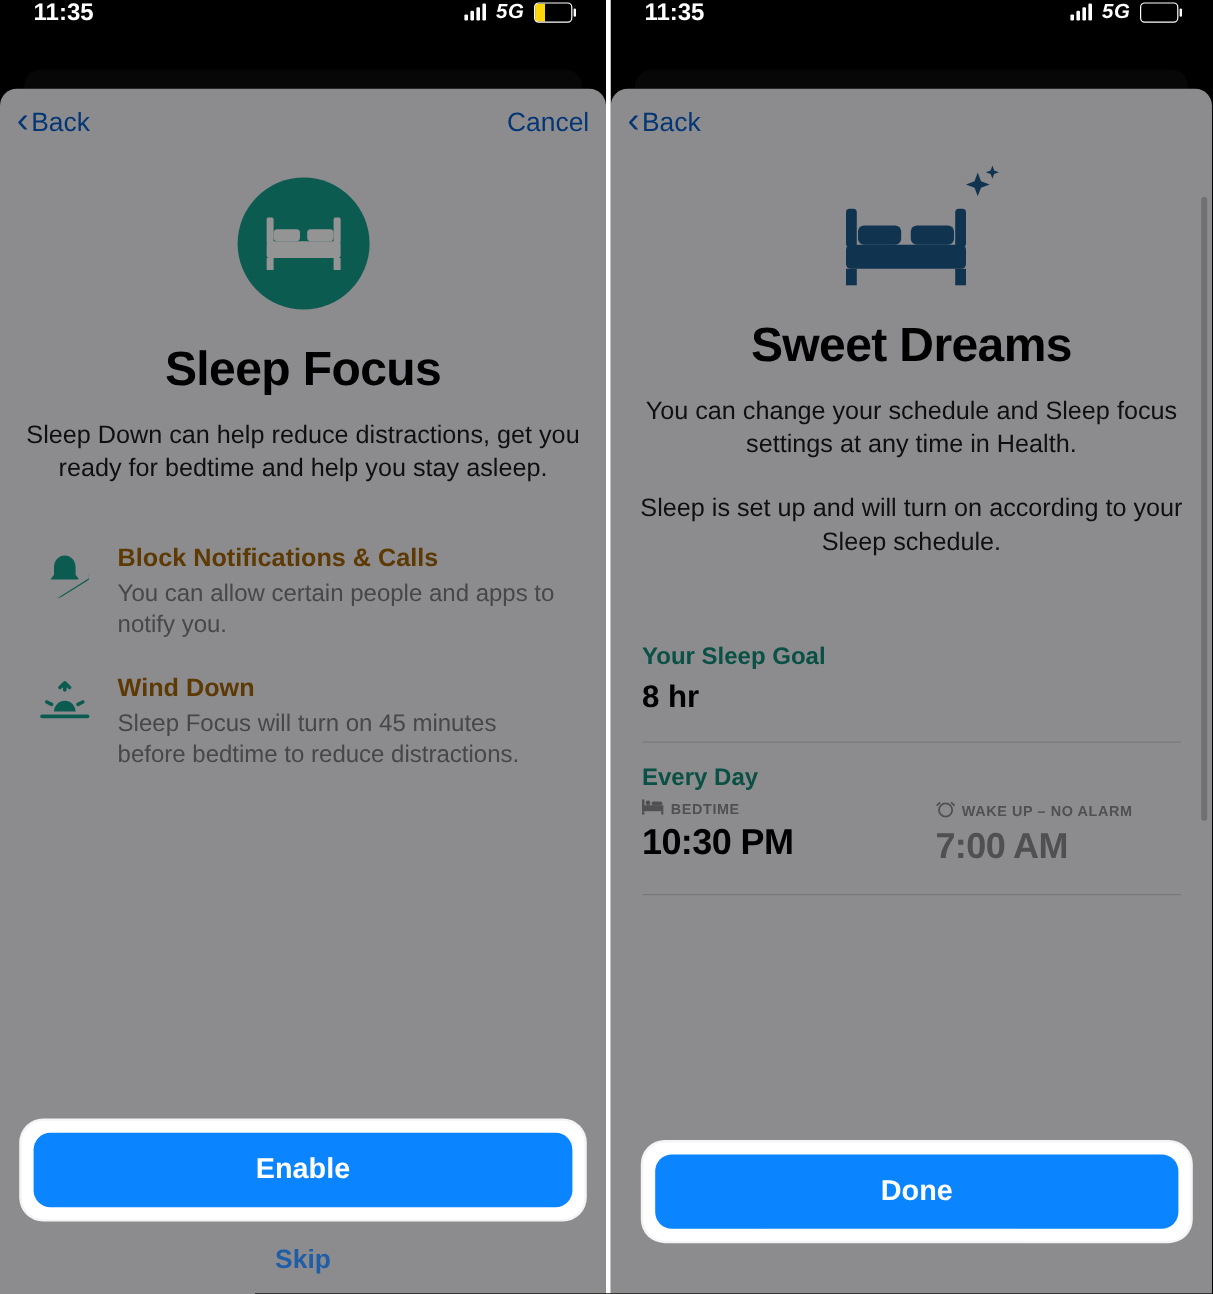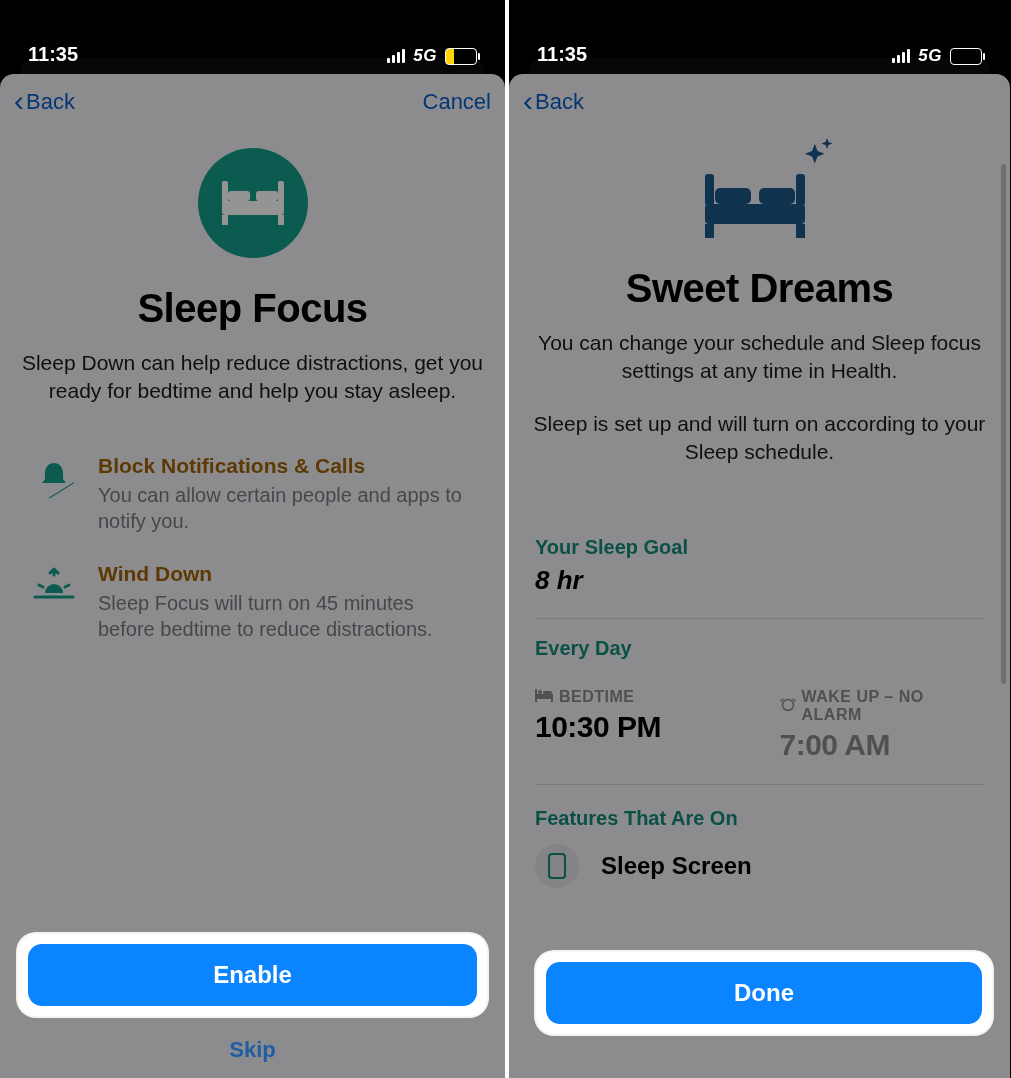--- a/index.html
+++ b/index.html
@@ -3,21 +3,21 @@
 <meta charset="utf-8">
 <style>
   * { box-sizing: border-box; margin: 0; padding: 0; }
   html, body { width: 1011px; height: 1078px; background: #000; font-family: -apple-system, "Helvetica Neue", Helvetica, Arial, sans-serif; overflow: hidden; }
 
   .stage { display: flex; flex-direction: row; width: 1011px; height: 1078px; }
   .phone { position: relative; width: 505px; height: 1078px; background: #000; }
   .phone + .phone { border-left: 4px solid #fff; }
 
   
-  .status-bar { position: absolute; top: 0; left: 0; right: 0; height: 54px; display: flex; align-items: flex-end; justify-content: space-between; padding: 0 28px; color: #fff; font-size: 20px; font-weight: 600; z-index: 5; margin-top: 12px; }
+  .status-bar { position: absolute; top: 0; left: 0; right: 0; height: 54px; display: flex; align-items: flex-start; justify-content: space-between; padding: 0 28px; color: #fff; font-size: 20px; font-weight: 600; z-index: 5; }
   .status-right { display: flex; align-items: center; gap: 8px; font-size: 17px; font-weight: 600; }
   .signal { display: inline-flex; align-items: flex-end; gap: 2px; height: 14px; }
   .signal span { width: 3px; background: #fff; border-radius: 1px; }
   .signal span:nth-child(1){height:5px;} .signal span:nth-child(2){height:8px;} .signal span:nth-child(3){height:11px;} .signal span:nth-child(4){height:14px;}
   .net-label { font-size: 17px; font-weight: 600; letter-spacing: 0.5px; font-style: italic; }
   .battery { display: inline-flex; align-items: center; justify-content: center; width: 32px; height: 17px; border: 1.5px solid #fff; border-radius: 4px; font-size: 11px; font-weight: 700; color: #000; background: linear-gradient(to right, #ffd60a 0%, #ffd60a 26%, #000 26%); position: relative; }
   .battery::after { content: ""; position: absolute; right: -4px; width: 2px; height: 7px; background: #fff; border-radius: 1px; }
   .phone.p2 .battery { background: #000; color: #fff; border-color: #fff; }
 
   
@@ -46,25 +46,25 @@
   .primary-wrap { background: #fff; border-radius: 18px; padding: 10px; box-shadow: 0 0 0 2px rgba(255,255,255,0.9); }
   .primary-btn { width: 100%; height: 62px; border-radius: 14px; border: none; background: #0a84ff; color: #fff; font-size: 24px; font-weight: 600; }
   .secondary-btn { width: 100%; height: 56px; border: none; background: transparent; color: #1f5da6; font-size: 22px; font-weight: 600; margin-top: 6px; }
 
   
   .hero-icon-bed { color: #1d5b8b; display: flex; align-items: flex-end; justify-content: center; position: relative; width: 140px; height: 90px; }
   .sparkle { position: absolute; right: -4px; top: -12px; color: #1d5b8b; }
 
   .summary { margin-top: 70px; padding: 0 26px; }
   .sec-label { color: #128a77; font-size: 20px; font-weight: 600; margin-bottom: 6px; }
-  .sec-value { font-size: 26px; font-weight: 700; color: #000; font-style: italic; }
+  .sec-value { font-size: 26px; font-weight: 700; color: #000; }
   .divider { border: none; border-top: 1px solid #d0d0d5; margin: 22px 0 18px; }
   .sched-row { display: flex; gap: 40px; }
   .sched-col { flex: 1; }
-  .sched-head { display: flex; align-items: center; gap: 6px; color: #8a8a8f; font-size: 16px; font-weight: 600; letter-spacing: 0.5px; margin-bottom: 4px; margin-top: 22px; }
+  .sched-head { display: flex; align-items: center; gap: 6px; color: #8a8a8f; font-size: 12px; font-weight: 600; letter-spacing: 0.5px; margin-bottom: 4px; }
   .sched-time { font-size: 30px; font-weight: 700; color: #000; letter-spacing: -0.5px; }
   .sched-time.dim { color: #8a8a8f; }
   .feat-on { margin-top: 22px; }
   .feat-item { display: flex; align-items: center; gap: 22px; margin-top: 14px; }
   .feat-item .circ { width: 44px; height: 44px; border-radius: 22px; background: #e3e3e8; display: flex; align-items: center; justify-content: center; color: #128a77; }
   .feat-item .lbl { font-size: 24px; font-weight: 600; color: #000; }
 
   
   .overlay { position: absolute; inset: 0; background: rgba(0,0,0,0.42); pointer-events: none; z-index: 3; }
   .primary-wrap, .home-ind { position: relative; z-index: 6; }
@@ -239,31 +239,20 @@
                     <circle cx="8" cy="9" r="5.5" stroke="#8a8a8f" stroke-width="1.5" fill="none"></circle>
                     <path d="M3 3l-2 2M13 3l2 2" stroke="#8a8a8f" stroke-width="1.5" stroke-linecap="round"></path>
                   </svg>
               </span>
               <span>WAKE UP – NO ALARM</span>
             </div>
             <div class="sched-time dim">7:00 AM</div>
           </div>
         </div>
         <hr class="divider">
-        <div class="feat-on">
-          <div class="sec-label">Features That Are On</div>
-          <div class="feat-item">
-            <div class="circ">
-              <svg width="18" height="26" viewBox="0 0 18 26">
-                  <rect x="1" y="1" width="16" height="24" rx="3" stroke="#128a77" stroke-width="2" fill="none"></rect>
-                </svg>
-            </div>
-            <div class="lbl">Sleep Screen</div>
-          </div>
-        </div>
       </div>
 
       <div class="bottom-bar">
         <div class="primary-wrap">
           <button class="primary-btn">Done</button>
         </div>
 
       </div>
     </div>
     <div class="overlay"></div>

